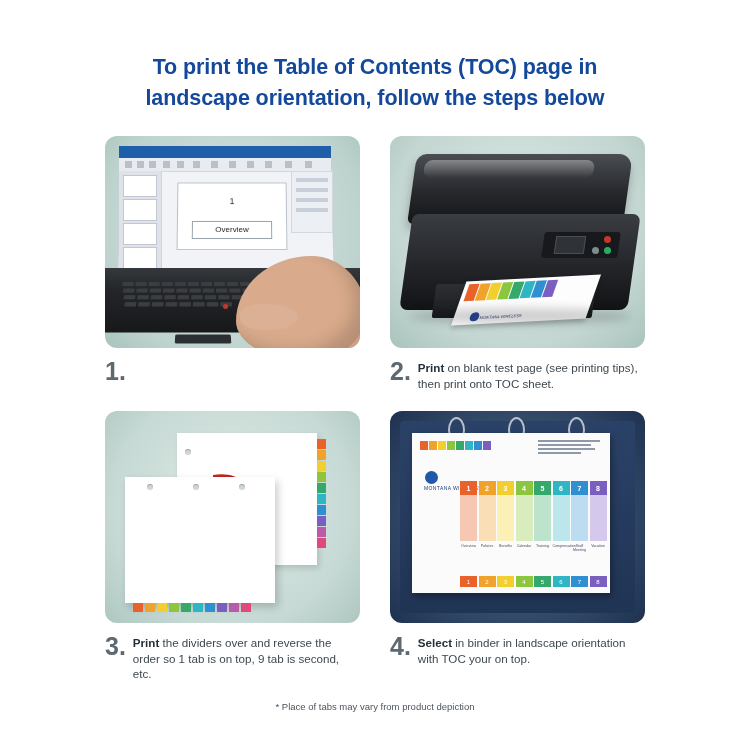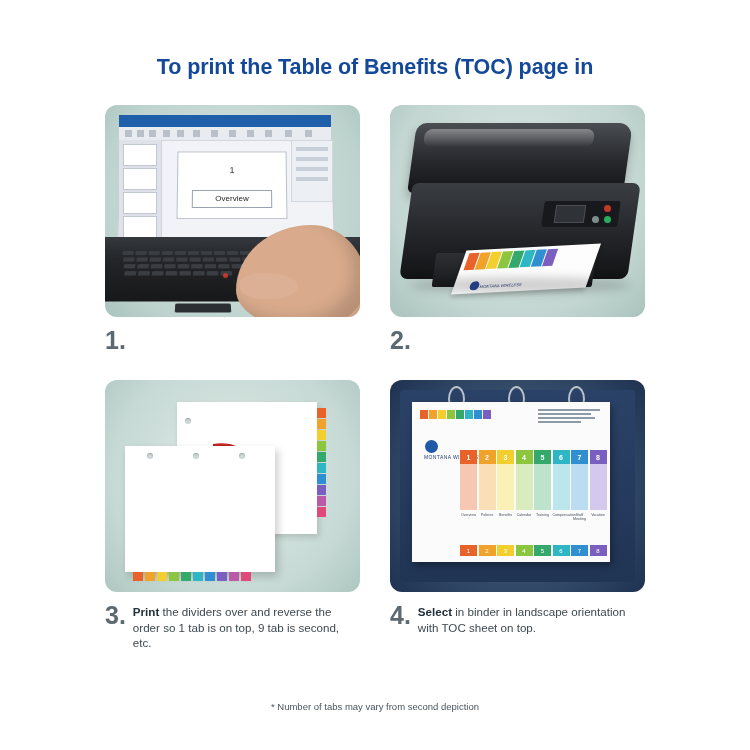--- a/index.html
+++ b/index.html
@@ -232,21 +232,22 @@
   .p4 .col .lab { font-size:3.6px; color:#44505e; text-align:center; padding-top:3px; }
   .p4 .bottomrow { position:absolute; left:48px; bottom:6px; display:flex;}
   .p4 .bottomrow .bt { width:17px; margin-right:1.5px; height:11px; display:flex; align-items:center; justify-content:center; color:#fff; font-size:6px;}
 </style>
 </head>
 <body>
 
 <div class="page">
 
   <h1 class="heading">
-    <span class="line">To print the Table of Benefits (TOC) page in</span>
+    <span class="line">To print the Table of Contents (TOC) page in</span>
+    <span class="line">landscape orientation, follow the steps below</span>
   </h1>
 
   <div class="grid">
 
     <div class="cell">
       <div class="photo p1">
         <div class="screen-bg"></div>
         <div class="topbar"></div>
         <div class="ribbon">
           <i style="left:6px"></i>
@@ -355,20 +356,23 @@
             <i style="background:#2f8fd0"></i>
               <i style="background:#7a5ec0"></i>
           </div>
           <div class="bluedot"></div>
           <div class="logo">MONTANA WIRELESS</div>
         </div>
         <div class="shadow"></div>
       </div>
       <div class="caption">
         <div class="stepnum">2.</div>
+        <div class="captext">
+          <b>Print</b><span> on blank test page (see printing tips), then print onto TOC sheet.</span>
+        </div>
       </div>
     </div>
 
     <div class="cell">
       <div class="photo p3">
         <div class="setback">
           <div class="hole" style="top:16px"></div>
           <div class="hole" style="top:62px"></div>
           <div class="hole" style="top:108px"></div>
           <div class="tabs">
@@ -488,21 +492,21 @@
             <div class="bt" style="background:#35a86b">5</div>
             <div class="bt" style="background:#2fb6c4">6</div>
             <div class="bt" style="background:#2f8fd0">7</div>
             <div class="bt" style="background:#7a5ec0">8</div>
           </div>
         </div>
       </div>
       <div class="caption">
         <div class="stepnum">4.</div>
         <div class="captext">
-          <b>Select</b><span> in binder in landscape orientation with TOC sheet on top.</span>
+          <b>Select</b><span> in binder in landscape orientation with TOC your on top.</span>
         </div>
       </div>
     </div>
 
   </div>
 
-  <div class="footnote">* Number of tabs may vary from second depiction</div>
+  <div class="footnote">* Place of tabs may vary from product depiction</div>
 </div>
 
 </body></html>

